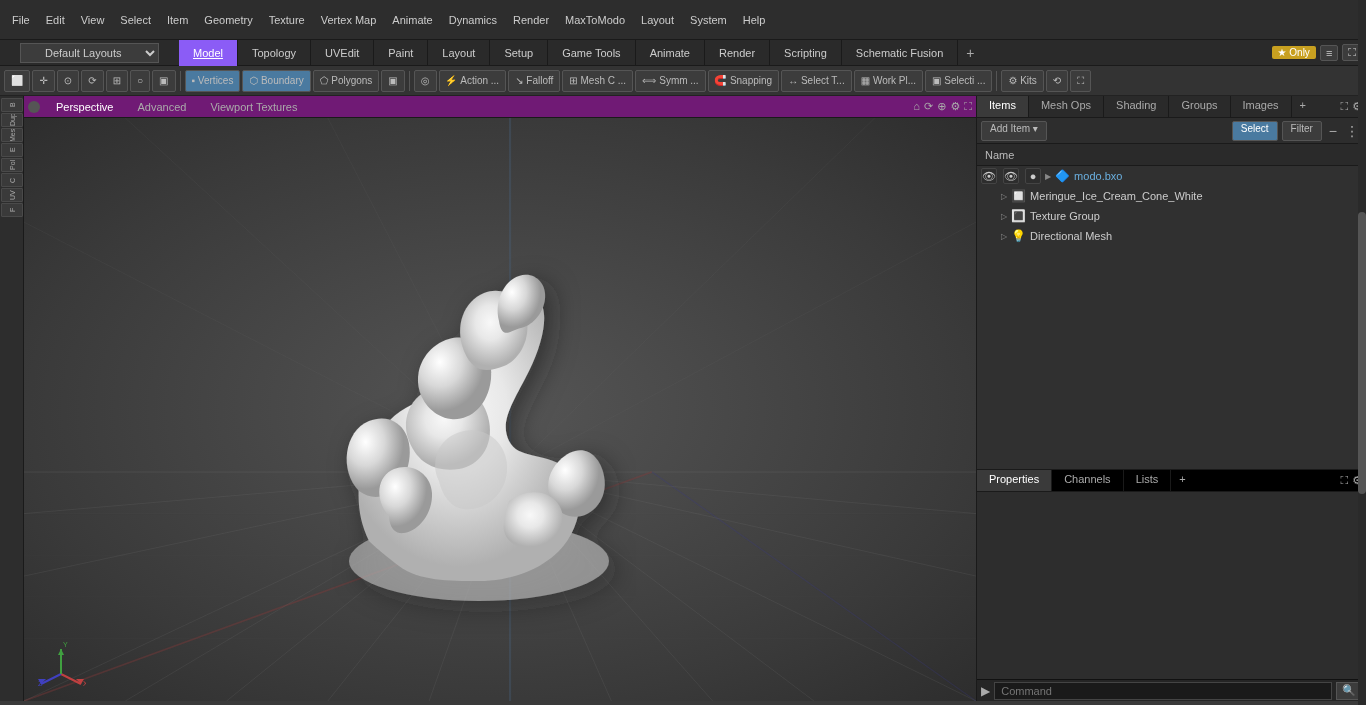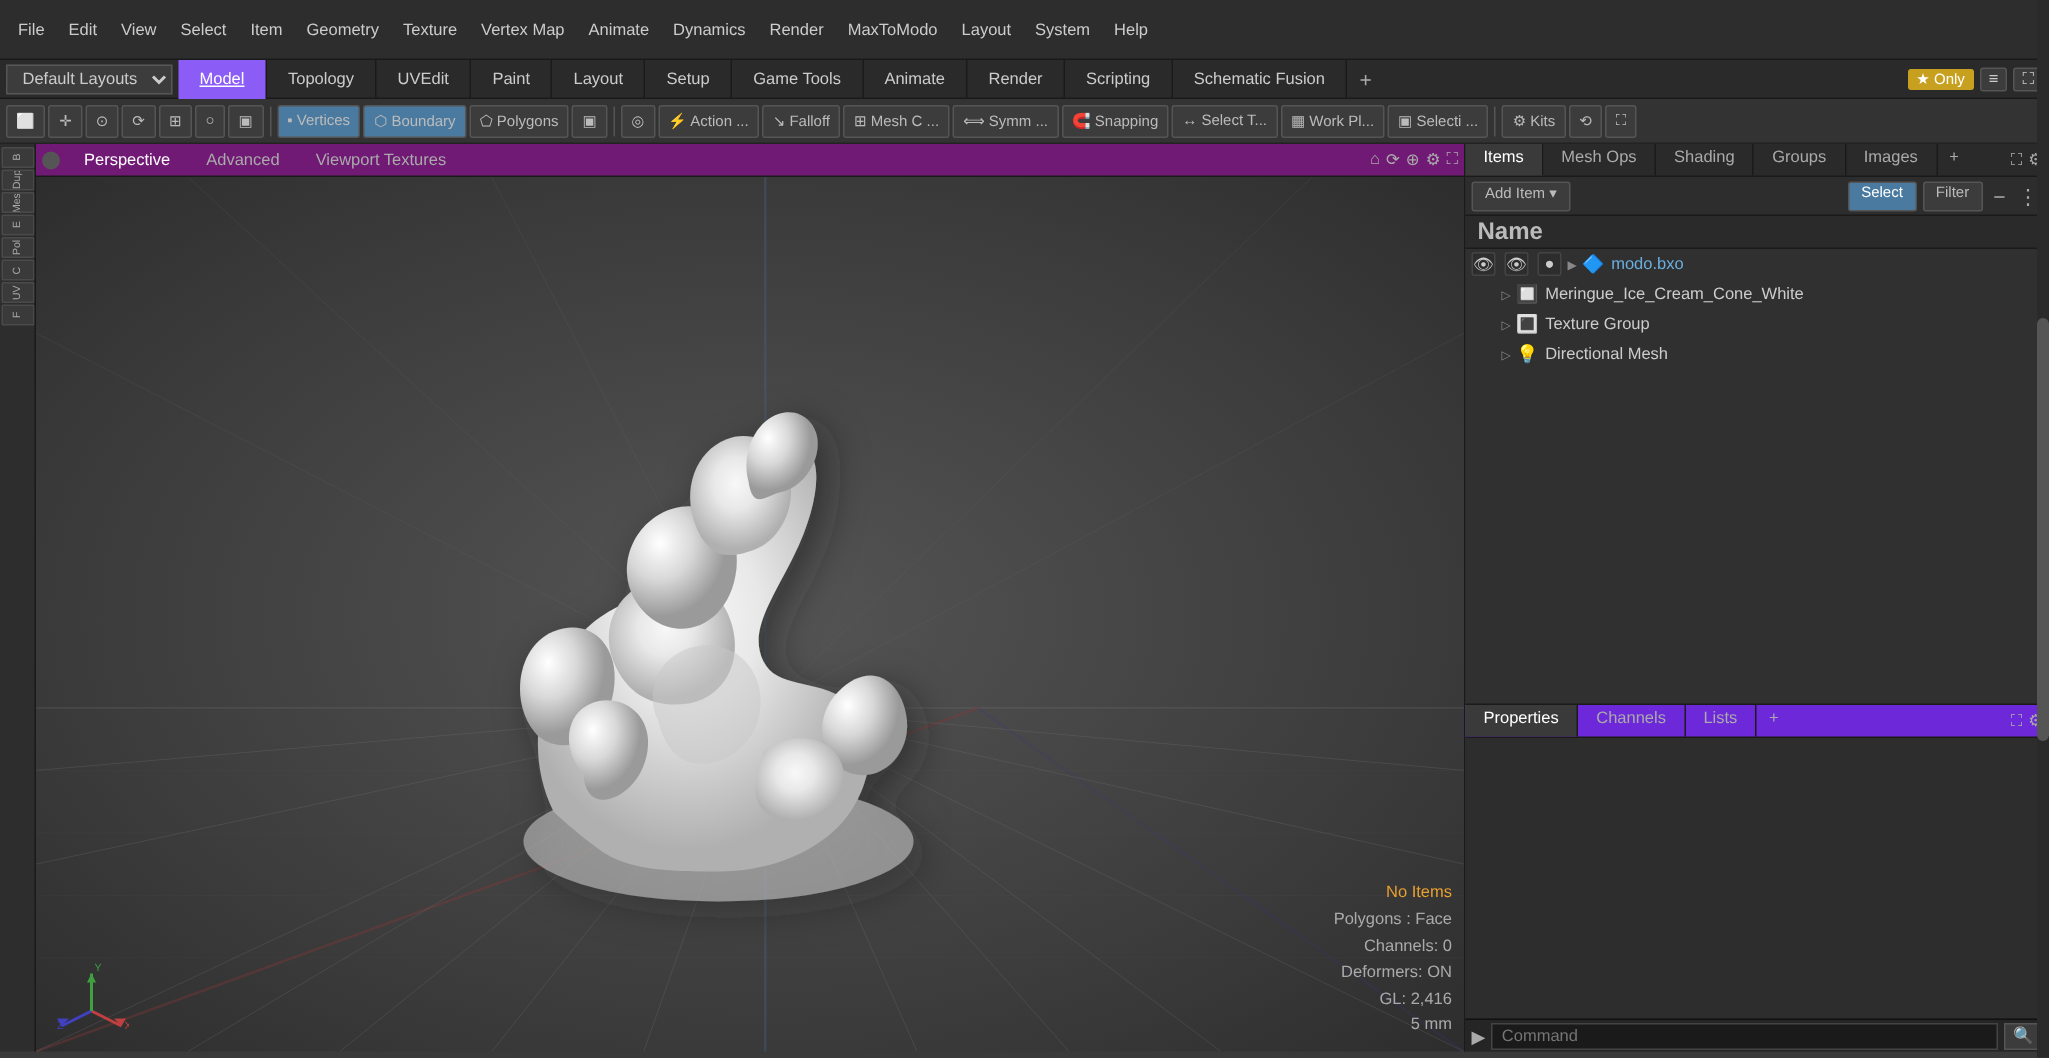--- a/index.html
+++ b/index.html
@@ -4,21 +4,21 @@
   <style>
     * { box-sizing: border-box; margin: 0; padding: 0; }
     body { background: #3a3a3a; color: #ccc; font-family: Arial, sans-serif; font-size: 11px; width: 1366px; height: 705px; overflow: hidden; }
 
     
     #menu-bar { display: flex; align-items: center; background: #2d2d2d; height: 40px; padding: 0 4px; border-bottom: 1px solid #1a1a1a; }
     .menu-item { padding: 2px 8px; cursor: pointer; color: #ccc; font-size: 11px; }
 
     
     #layout-bar { display: flex; align-items: center; background: #2a2a2a; height: 26px; border-bottom: 1px solid #1a1a1a; }
-    #layout-dropdown { background: #3c3c3c; border: 1px solid #555; color: #ccc; padding: 2px 6px; margin: 0 4px; font-size: 11px; height: 20px; }
+    #layout-dropdown { background: #3c3c3c; border: 1px solid #555; color: #ccc; padding: 2px 20px; margin: 0 20px; font-size: 11px; height: 20px; }
     .layout-tab { padding: 3px 14px; cursor: pointer; color: #ccc; font-size: 11px; height: 26px; display: flex; align-items: center; border-right: 1px solid #1a1a1a; }
     .layout-tab.active { background: #8b5cf6; color: #fff; text-decoration: underline; }
     #layout-plus { padding: 3px 8px; cursor: pointer; color: #aaa; font-size: 14px; }
     #layout-right { margin-left: auto; display: flex; align-items: center; gap: 4px; padding-right: 4px; }
     .star-badge { background: #c8a020; color: #fff; padding: 1px 6px; font-size: 10px; border-radius: 2px; }
     .icon-btn { background: #3c3c3c; border: 1px solid #555; color: #ccc; padding: 1px 5px; cursor: pointer; font-size: 11px; border-radius: 2px; }
 
     
     #tool-bar { display: flex; align-items: center; background: #333; height: 30px; border-bottom: 1px solid #222; gap: 2px; padding: 0 4px; flex-wrap: wrap; }
     .tool-btn { background: #3c3c3c; border: 1px solid #555; color: #bbb; padding: 2px 6px; cursor: pointer; font-size: 10px; height: 22px; display: flex; align-items: center; gap: 3px; border-radius: 2px; white-space: nowrap; }
@@ -65,21 +65,21 @@
     #items-list { flex: 1; background: #303030; overflow-y: auto; }
     .item-row { display: flex; align-items: center; padding: 2px 4px; height: 20px; gap: 4px; }
     .item-indent { padding-left: 8px; }
     .expand-arrow { font-size: 8px; color: #888; cursor: pointer; }
     .eye-icon { width: 16px; height: 16px; display: flex; align-items: center; justify-content: center; font-size: 11px; cursor: pointer; background: #2d2d2d; border: 1px solid #444; border-radius: 2px; }
     .item-name { color: #ccc; font-size: 11px; }
     .item-name.blue { color: #6aafdf; }
 
     
     #props-panel { background: #333; border-top: 1px solid #1a1a1a; height: 210px; display: flex; flex-direction: column; }
-    #props-tabs { display: flex; background: #6d28d9; height: 22px; border-bottom: 1px solid #1a1a1a; }
+    #props-tabs { display: flex; background: #000000; height: 22px; border-bottom: 1px solid #1a1a1a; }
     .props-tab { padding: 3px 12px; cursor: pointer; color: #aaa; font-size: 11px; border-right: 1px solid #1a1a1a; }
     .props-tab.active { background: #3a3a3a; color: #fff; }
     .props-tab-plus { padding: 3px 8px; color: #aaa; cursor: pointer; }
     #props-tab-icons { margin-left: auto; display: flex; align-items: center; padding: 0 4px; gap: 4px; }
     #props-content { flex: 1; background: #2d2d2d; }
 
     
     #command-bar { display: flex; align-items: center; background: #252525; height: 22px; border-top: 1px solid #111; padding: 0 4px; gap: 4px; }
     #command-arrow { color: #aaa; font-size: 12px; }
     #command-input { flex: 1; background: #1a1a1a; border: 1px solid #444; color: #ccc; padding: 1px 6px; font-size: 11px; height: 18px; }
@@ -290,28 +290,20 @@
         <line x1="25" y1="35" x2="5" y2="45" stroke="#4040c0" stroke-width="2"></line>
         <line x1="25" y1="35" x2="25" y2="10" stroke="#40a040" stroke-width="2"></line>
         <polygon points="45,45 40,40 48,40" fill="#c04040"></polygon>
         <polygon points="5,45 10,40 2,40" fill="#4040c0"></polygon>
         <polygon points="25,10 22,16 28,16" fill="#40a040"></polygon>
         <text x="47" y="47" fill="#c04040" font-size="7">X</text>
         <text x="2" y="47" fill="#4040c0" font-size="7">Z</text>
         <text x="27" y="8" fill="#40a040" font-size="7">Y</text>
       </svg>
 
-      <div id="viewport-status">
-        <span class="status-item highlight">No Items</span>
-        <span class="status-item">Polygons : Face</span>
-        <span class="status-item">Channels: 0</span>
-        <span class="status-item">Deformers: ON</span>
-        <span class="status-item">GL: 2,416</span>
-        <span class="status-item">5 mm</span>
-      </div>
     </div>
 
   </div>
 
   <div id="right-panel">
     <div class="full-bottom">
 
       <div id="right-tabs">
         <div class="right-tab active">Items</div>
         <div class="right-tab">Mesh Ops</div>
@@ -330,21 +322,21 @@
         <div style="flex:1"></div>
         <div class="items-btn select">Select</div>
         <div class="items-btn">Filter</div>
         <div style="display:flex;gap:2px;align-items:center;">
           <span style="cursor:pointer;color:#aaa;font-size:14px;padding:0 3px;">−</span>
           <span style="cursor:pointer;color:#aaa;font-size:14px;padding:0 3px;">⋮</span>
         </div>
       </div>
 
       <div id="name-header">
-        <span style="color:#bbb;font-size:16px;font-weight:bold;">Name</span>
+        <span style="color:#bbb;font-size:11px;">Name</span>
       </div>
 
       <div id="items-list" style="flex:1;min-height:0;">
 
         <div class="item-row">
           <div class="eye-icon">👁</div>
           <div class="eye-icon" style="margin-left:2px;">👁</div>
           <div class="eye-icon" style="margin-left:2px;">●</div>
           <span class="expand-arrow">▶</span>
           <span style="font-size:12px;">🔷</span>

